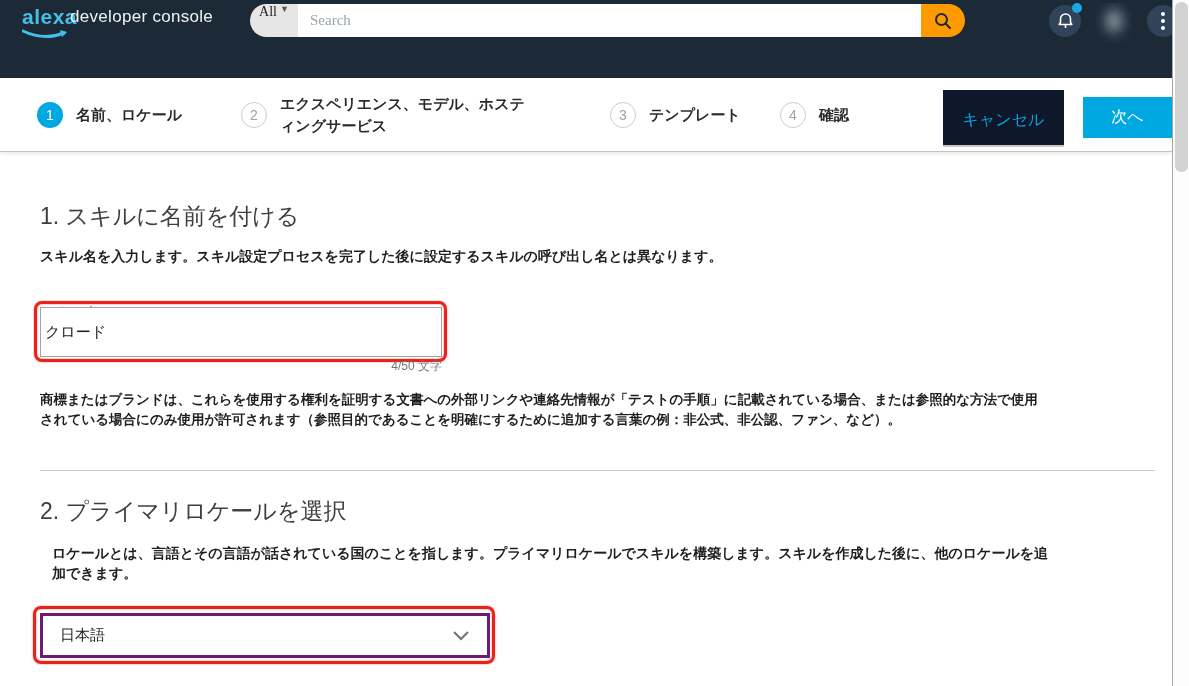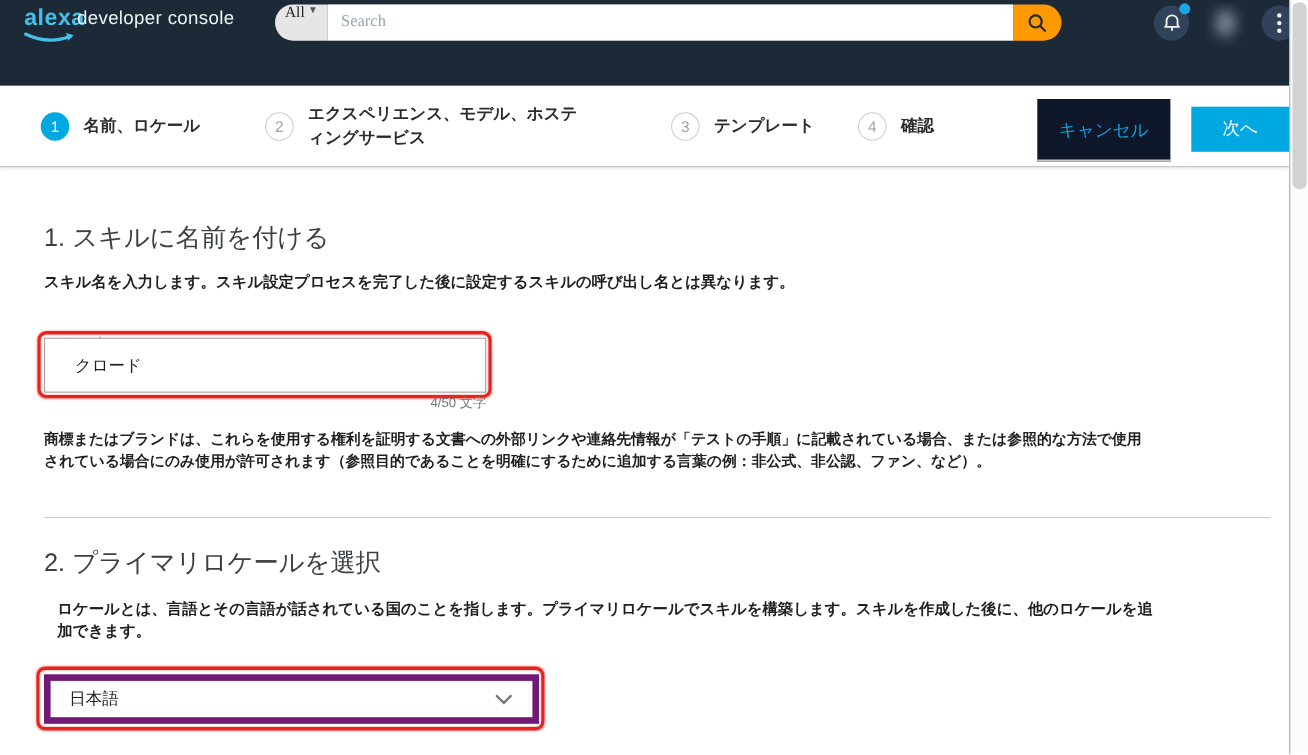--- a/index.html
+++ b/index.html
@@ -60,28 +60,28 @@
   .next-btn { position:absolute; left:1083px; top:19px; width:89px; height:41px; background:#00a8e1;
     border:none; color:#ffffff; font-size:16px; cursor:pointer; font-family:inherit; }
 
   
   .section-heading { position:absolute; left:40px; font-size:23px; font-weight:normal; color:#3d4042; }
   .para { position:absolute; left:40px; font-size:14px; font-weight:bold; color:#1f1f1f; line-height:20px; }
   #heading-name { top:201px; }
   #desc-name { top:246px; width:1030px; }
   .field-label { position:absolute; left:42px; top:304px; font-size:14px; color:#6e797b; }
   .skillname-field { position:absolute; left:40px; top:307px; width:402px; height:50px; background:#ffffff;
-    border:1px solid #a3a3a3; font-size:15px; color:#222; display:flex; align-items:center; padding-left:27px; cursor:text; }
+    border:1px solid #a3a3a3; font-size:15px; color:#222; display:flex; align-items:center; padding-left:4px; cursor:text; }
   .char-counter { position:absolute; left:40px; top:358px; width:402px; text-align:right; font-size:12px; color:#6e797b; }
   #trademark-note { top:390px; width:1010px; font-size:13.5px; font-weight:bold; }
   .divider { position:absolute; left:40px; top:470px; width:1115px; height:0; border-top:1px solid #cccccc; }
   #heading-locale { top:496px; }
   #desc-locale { top:543px; width:1010px;margin-left:12px; }
   .locale-select { position:absolute; left:40px; top:613px; width:450px; height:45px; background:#ffffff;
-    border:6px solid #701a75; font-size:15px; color:#222; display:flex; align-items:center;
+    border:3px solid #701a75; font-size:15px; color:#222; display:flex; align-items:center;
     padding:0 18px 0 17px; cursor:pointer; justify-content:space-between; }
 
   
   .annotation { position:absolute; border:3px solid #e8231b; border-radius:8px; pointer-events:none;
     box-shadow:0 0 2px rgba(232,35,27,0.6), inset 0 0 2px rgba(232,35,27,0.6); }
   .annotation-input { left:34px; top:301px; width:413px; height:61px; }
   .annotation-select { left:33px; top:606px; width:462px; height:58px; }
 </style>
 </head>
 <body>

